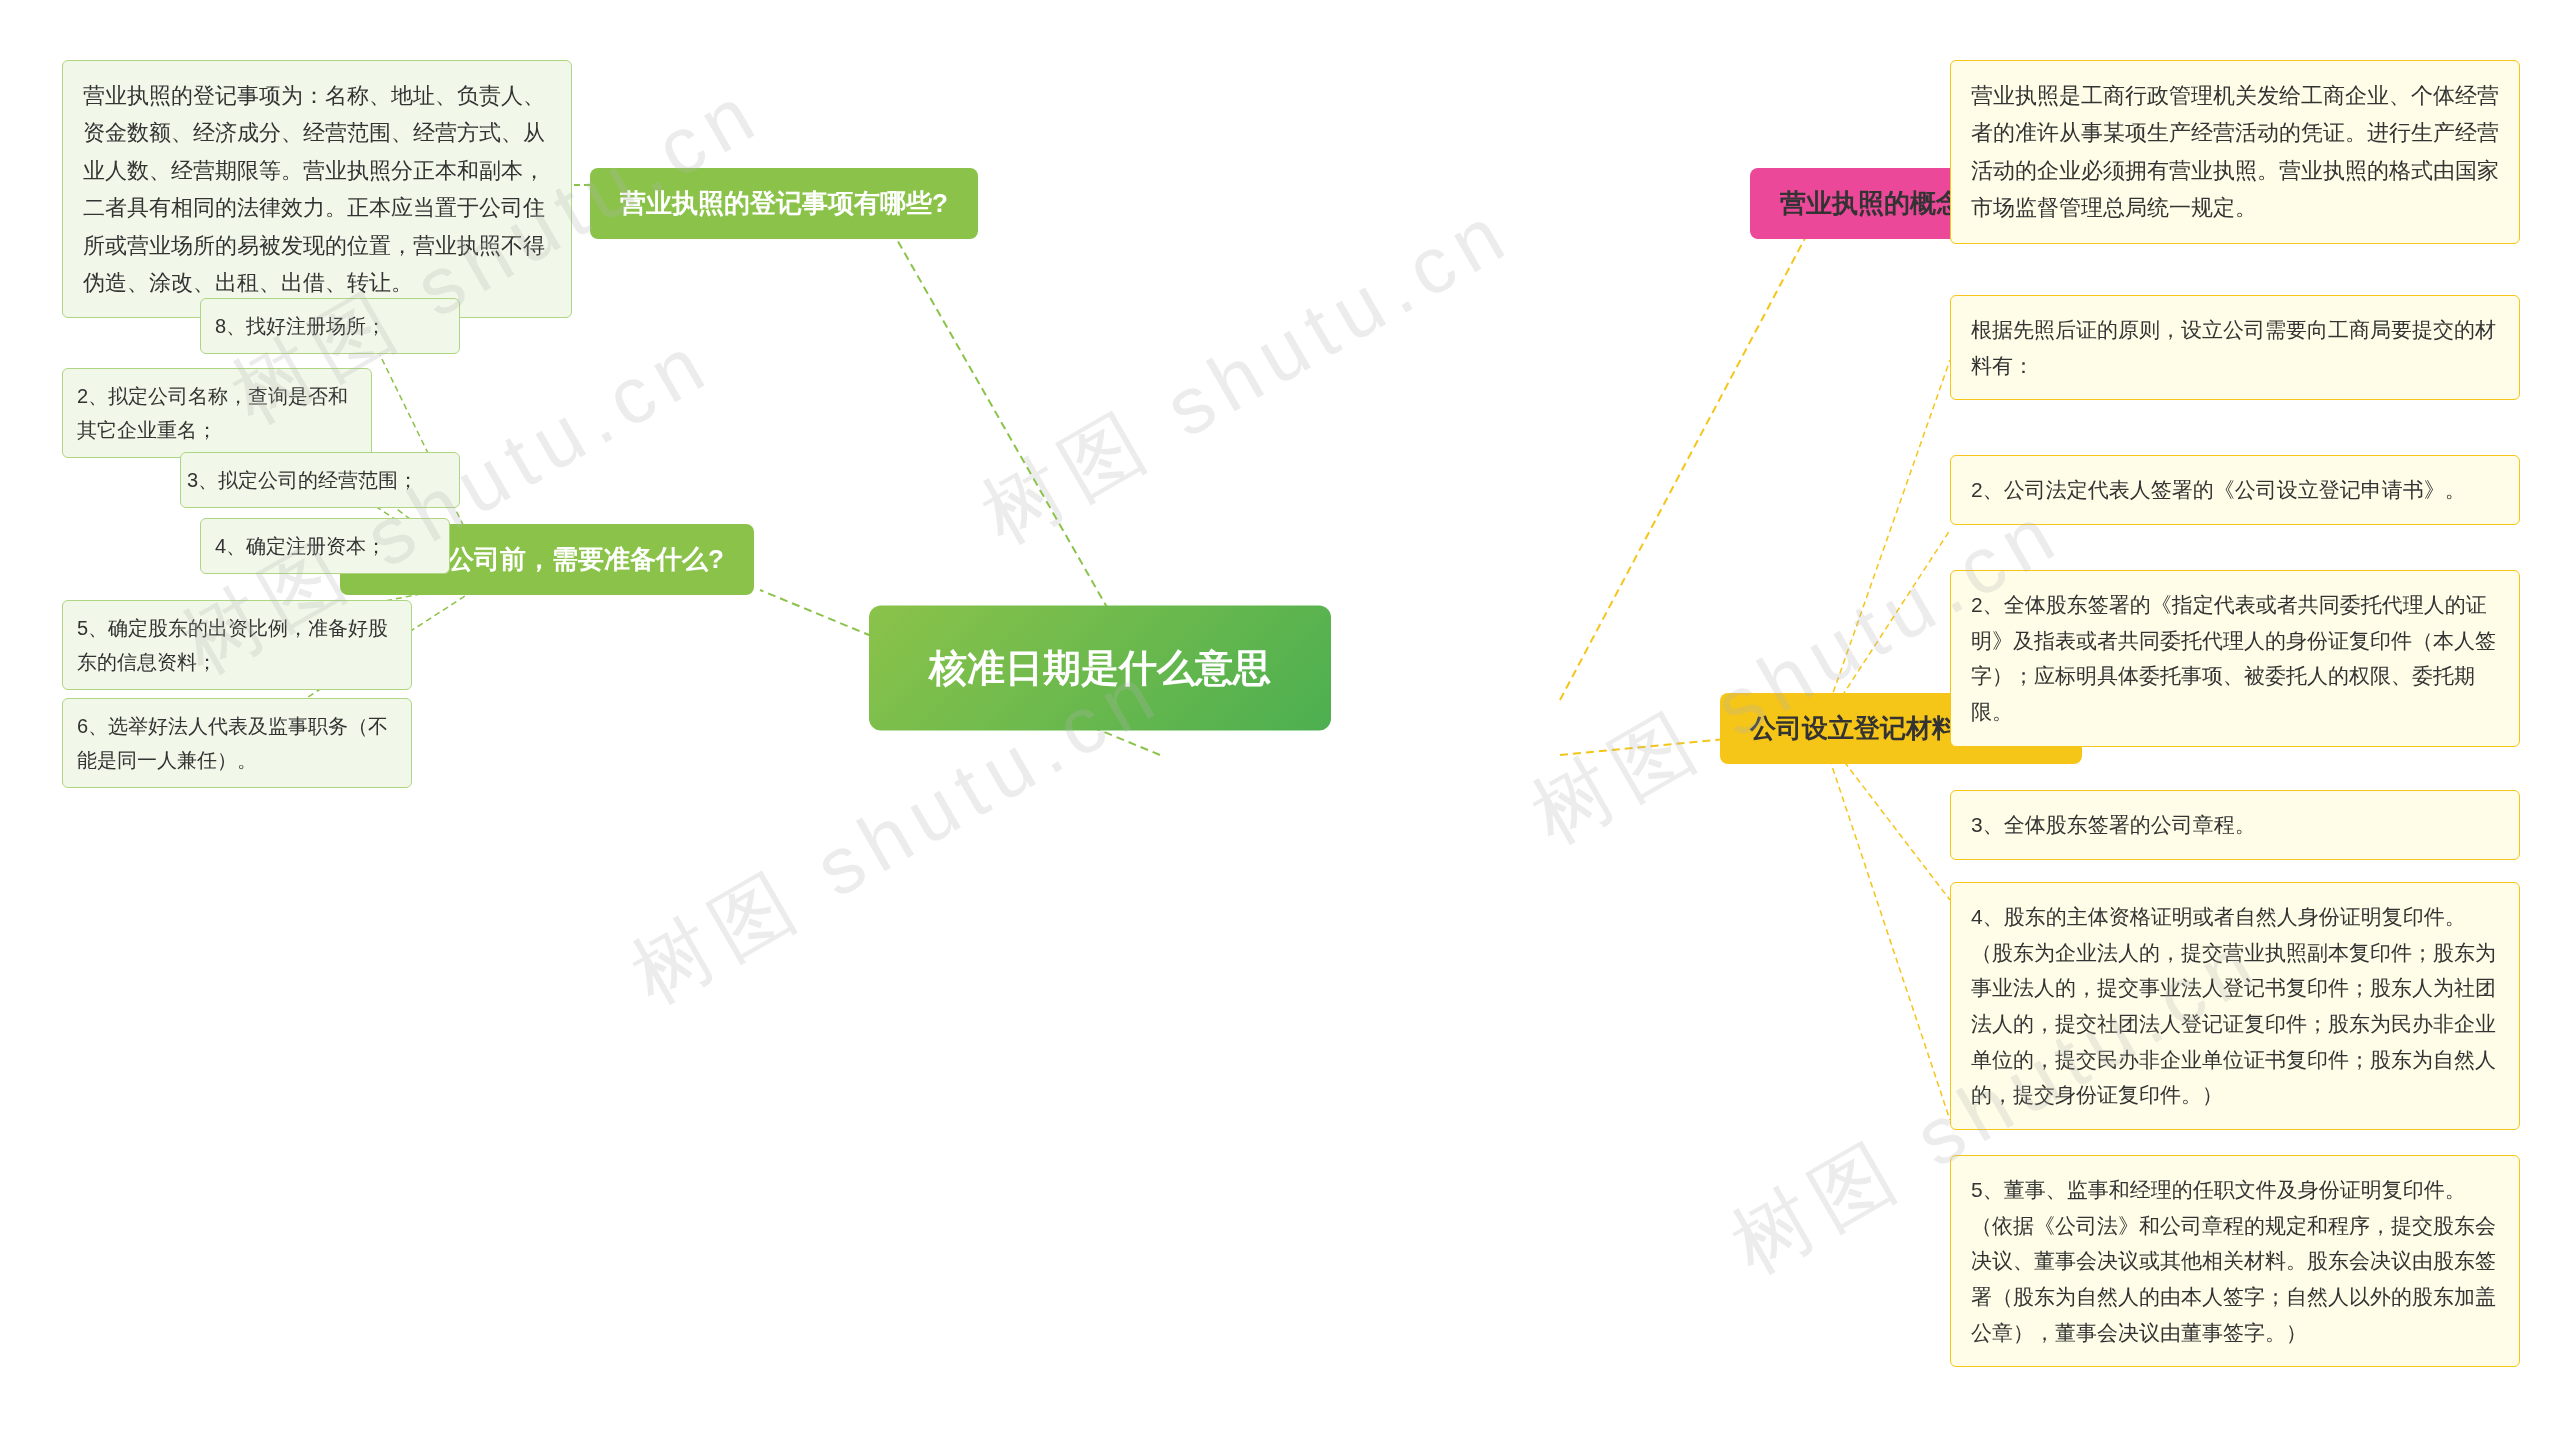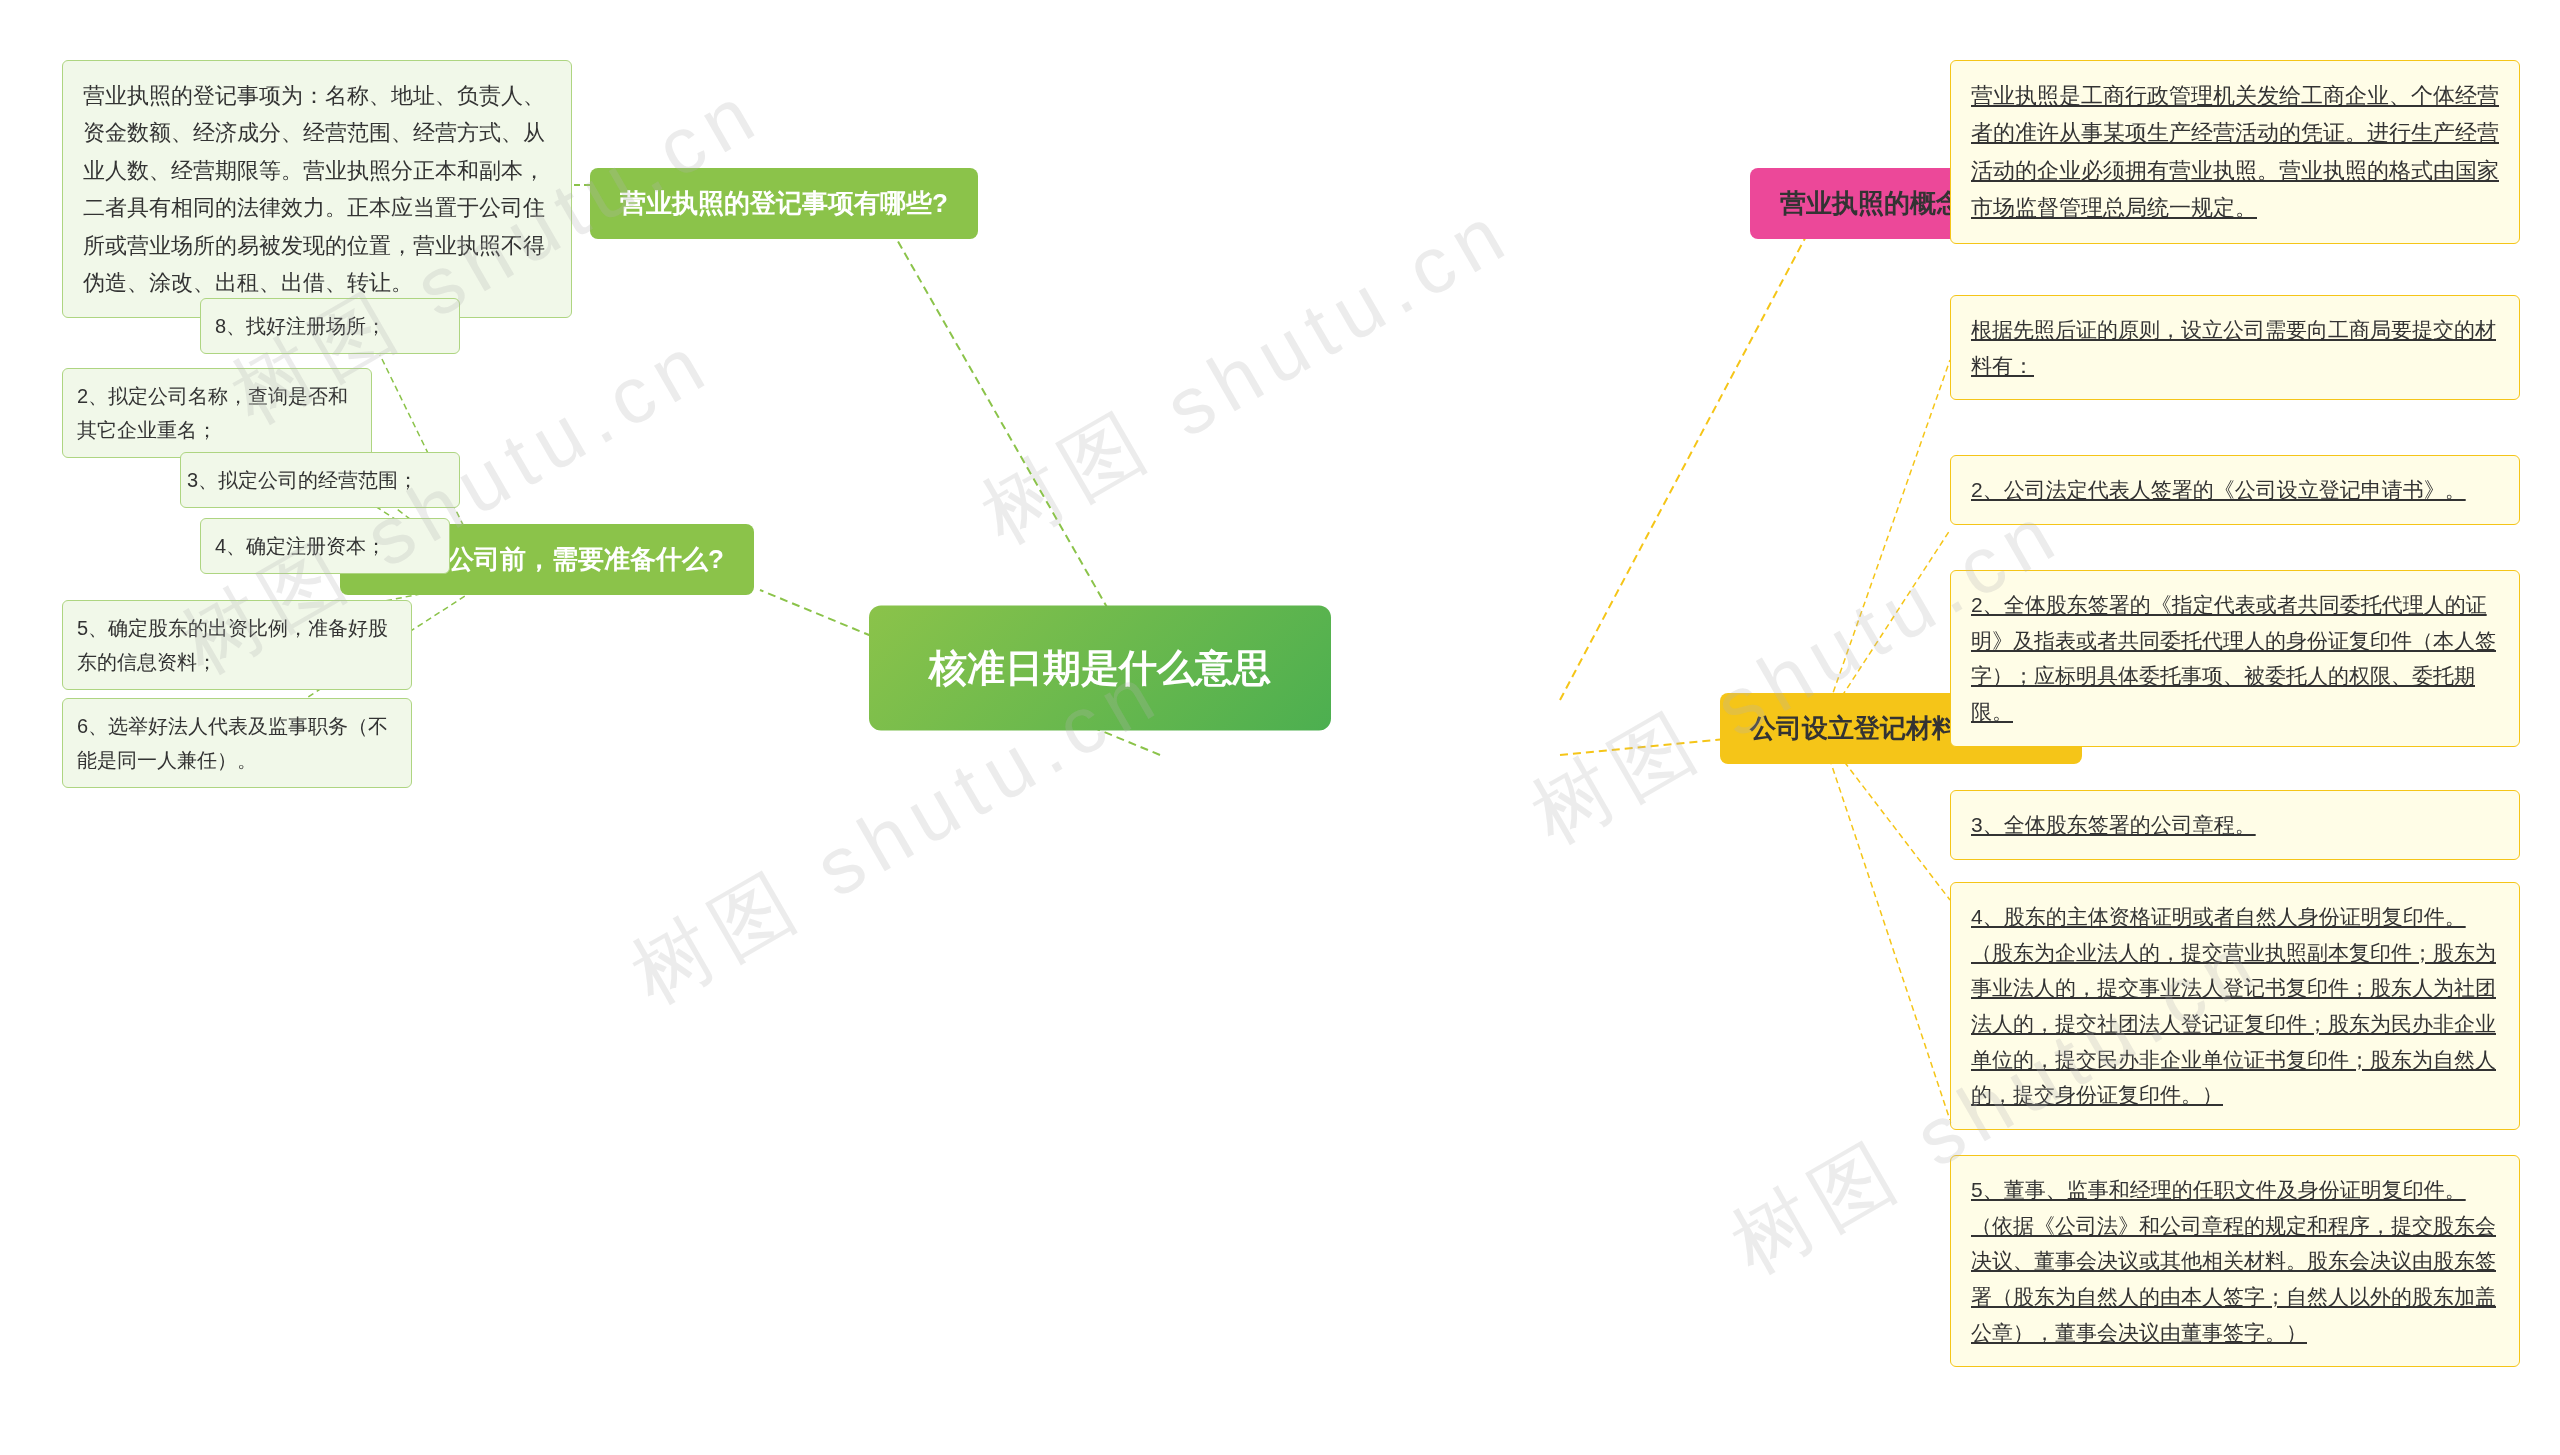--- a/index.html
+++ b/index.html
@@ -85,21 +85,20 @@
       border-radius: 6px;
       font-size: 22px;
       line-height: 1.7;
       color: #333;
       padding: 16px 20px;
       z-index: 10;
     }
     .content-box.yellow {
       background: #FFFDE7;
       border-color: #F5C518;
-      text-decoration: underline;
     }
     .content-box.green {
       background: #F1F8E9;
       border-color: #AED581;
     }
 
     
     svg.lines {
       position: absolute;
       top: 0; left: 0;

